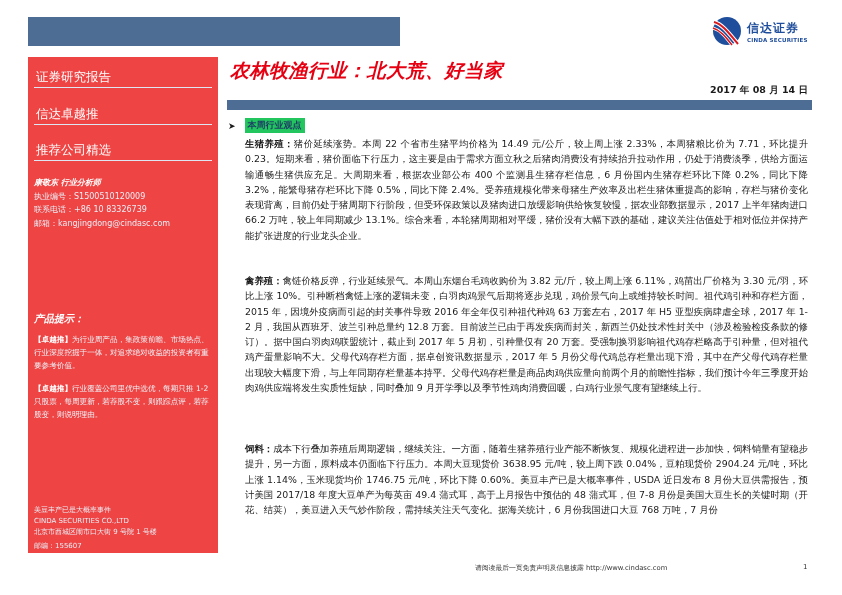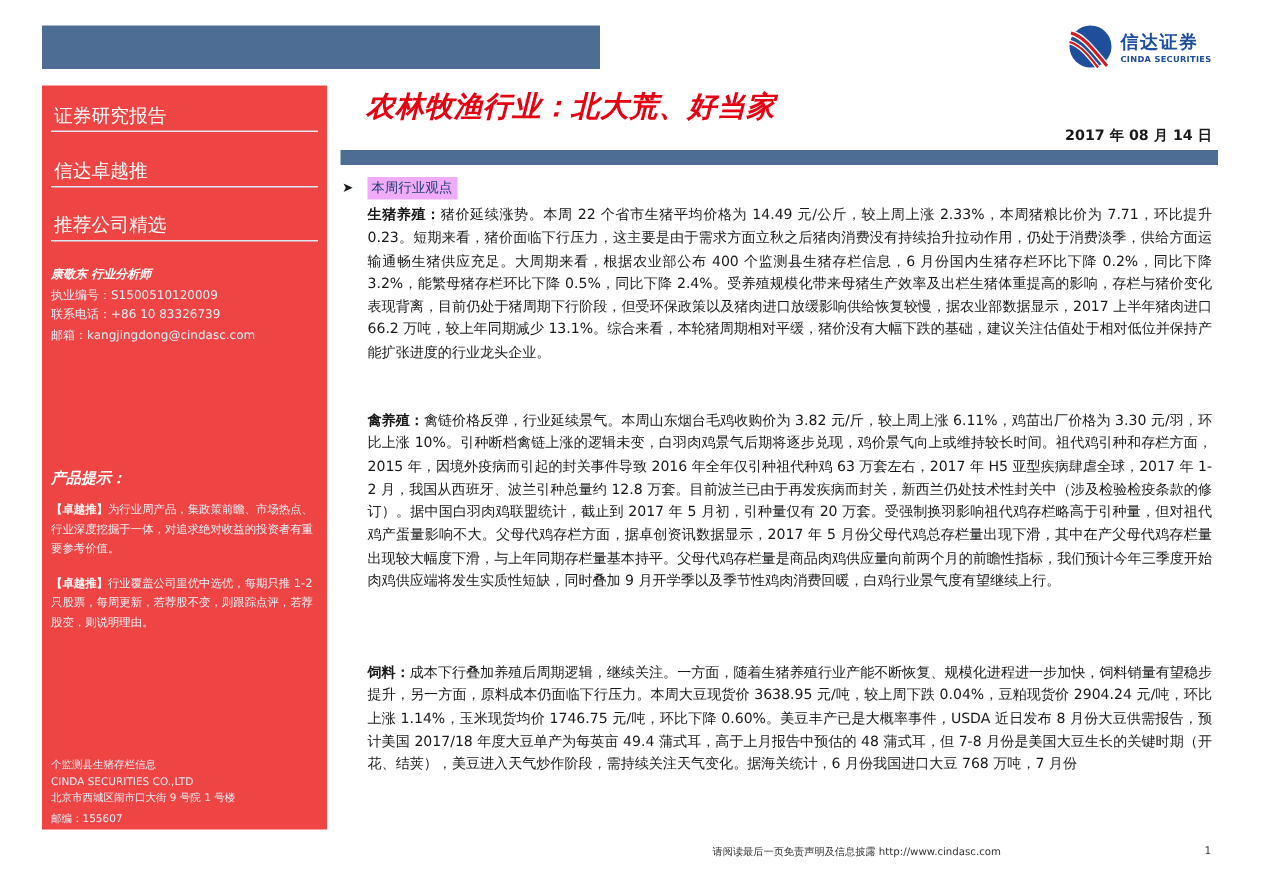--- a/index.html
+++ b/index.html
@@ -16,27 +16,27 @@
   .sidebar { position: absolute; left: 28px; top: 57px; width: 190px; height: 496px; background: #ef4444; color: #ffffff; }
   .sb-tab { position: absolute; left: 6px; width: 178px; font-size: 12.5px; color: #ffffff; padding-left: 2px; border-bottom: 1.5px solid #dde6f2; height: 20px; line-height: 18px; }
   .sb-analyst { position: absolute; left: 6px; top: 119px; width: 180px; font-size: 8px; line-height: 13.5px; color: #e8eef6; }
   .sb-analyst .name { font-weight: bold; font-style: italic; color: #ffffff; }
   .sb-hint-title { position: absolute; left: 6px; top: 255px; font-size: 10px; font-weight: bold; font-style: italic; color: #ffffff; }
   .sb-hint { position: absolute; left: 6px; width: 180px; font-size: 7.6px; line-height: 13px; color: #eef2f8; }
   .sb-hint .tag { font-weight: bold; color: #ffffff; }
   .sb-company { position: absolute; left: 6px; top: 505px; font-size: 7px; line-height: 11px; color: #e8eef6; }
   .sb-company .zip { margin-top: 3px; }
 
-  .title { position: absolute; left: 244px; top: 58px; font-size: 19px; font-weight: bold; font-style: italic; color: #e60012; letter-spacing: 0.5px; }
+  .title { position: absolute; left: 230px; top: 58px; font-size: 19px; font-weight: bold; font-style: italic; color: #e60012; letter-spacing: 0.5px; }
   .date { position: absolute; left: 690px; top: 84px; width: 118px; text-align: right; font-size: 9.5px; font-weight: bold; color: #1a1a1a; }
   .main-bar { position: absolute; left: 227px; top: 100px; width: 585px; height: 10px; background: #4d6d95; }
 
   .sec-head { position: absolute; left: 228px; top: 118px; display: flex; align-items: center; font-size: 9px; }
   .sec-head .arrow { font-size: 9px; margin-right: 9px; color: #1a1a1a; }
-  .sec-head .label { font-weight: normal; color: #1f3d66; background: #f0abfc; padding: 1px 3px; }
+  .sec-head .label { font-weight: bold; color: #1f3d66; background: #22c55e; padding: 1px 3px; }
 
   .body { position: absolute; left: 245px; width: 563px; font-size: 9.4px; line-height: 15.3px; color: #1a1a1a; text-align: justify; }
   .body .lead { font-weight: bold; margin-top: 41px; }
   .p1 { top: 136px; }
   .p2 { top: 273px; }
   .p3 { top: 441px; }
 
   .footer { position: absolute; top: 563px; left: 475px; font-size: 6.8px; color: #333333; }
   .pageno { position: absolute; top: 563px; left: 803px; font-size: 7px; color: #333333; }
 </style>
@@ -75,21 +75,21 @@
   <div class="sb-hint-title">产品提示：</div>
 
   <div class="sb-hint" style="top:276px;">
     <span class="tag">【卓越推】</span><span>为行业周产品，集政策前瞻、市场热点、行业深度挖掘于一体，对追求绝对收益的投资者有重要参考价值。</span>
   </div>
   <div class="sb-hint" style="top:325px;">
     <span class="tag">【卓越推】</span><span>行业覆盖公司里优中选优，每期只推 1-2 只股票，每周更新，若荐股不变，则跟踪点评，若荐股变，则说明理由。</span>
   </div>
 
   <div class="sb-company" style="top:448px;">
-    <div>个监测县生猪存栏信息</div>
+    <div>美豆丰产已是大概率事件</div>
     <div>CINDA SECURITIES CO.,LTD</div>
     <div>北京市西城区闹市口大街 9 号院 1 号楼</div>
     <div class="zip">邮编：155607</div>
   </div>
 </div>
 
 <div class="title">农林牧渔行业：北大荒、好当家</div>
 <div class="date">2017 年 08 月 14 日</div>
 <div class="main-bar"></div>
 

